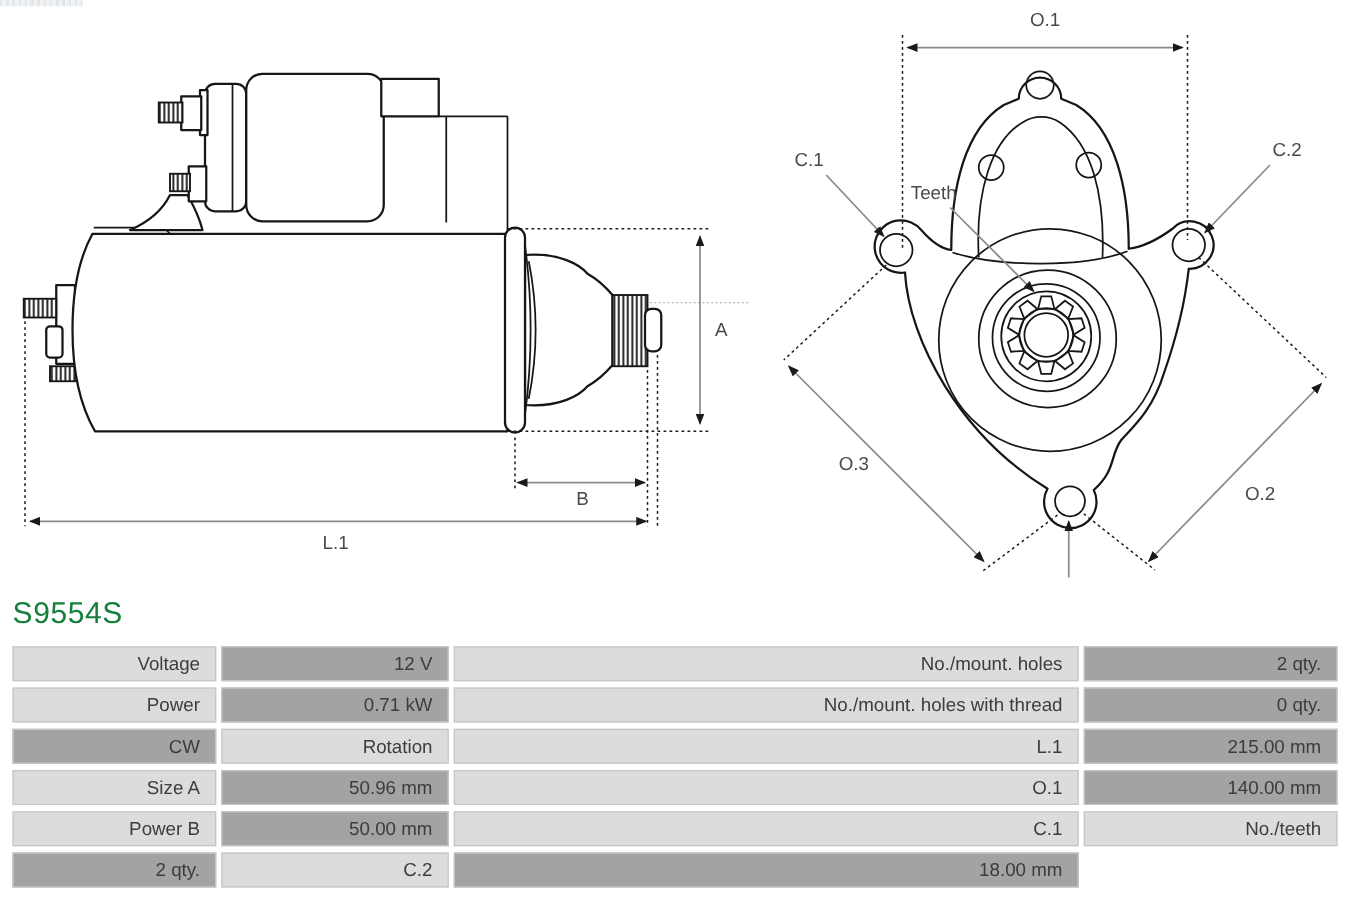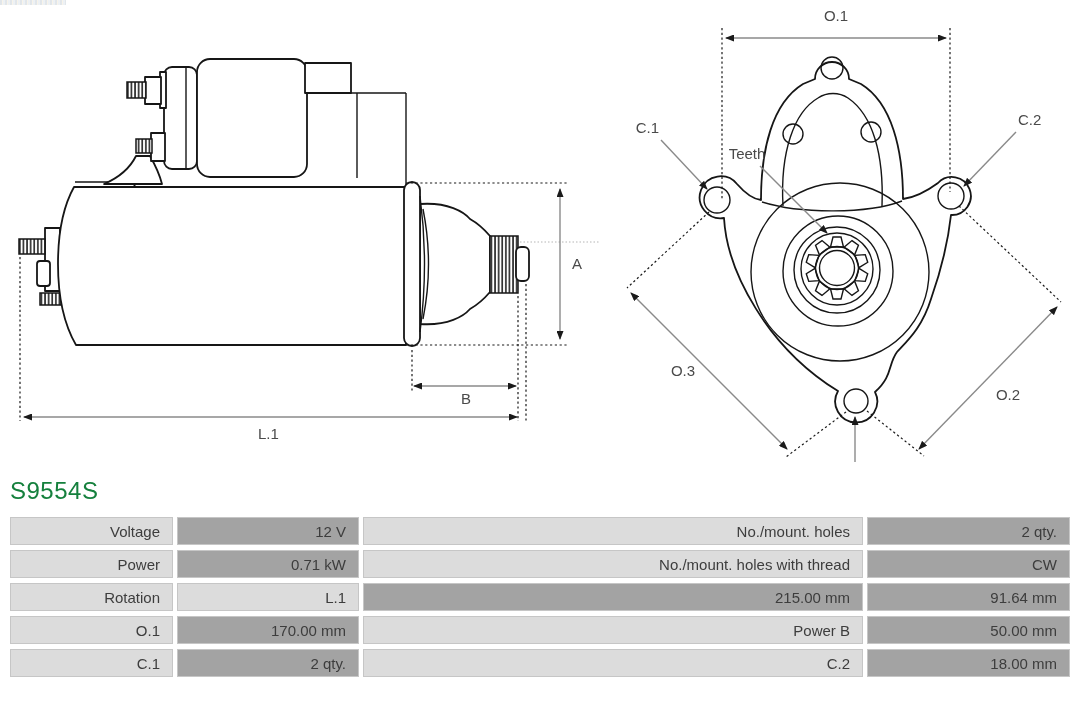--- a/index.html
+++ b/index.html
@@ -180,31 +180,34 @@
 
   <div class="spec-table">
     <div class="cell lab">Voltage</div>
     <div class="cell val">12 V</div>
     <div class="cell lab">No./mount. holes</div>
     <div class="cell val">2 qty.</div>
 
     <div class="cell lab">Power</div>
     <div class="cell val">0.71 kW</div>
     <div class="cell lab">No./mount. holes with thread</div>
+    <div class="cell val">0 qty.</div>
 
     <div class="cell val">CW</div>
     <div class="cell lab">Rotation</div>
     <div class="cell lab">L.1</div>
     <div class="cell val">215.00 mm</div>
 
-    <div class="cell val">91.64 mm</div>
+    <div class="cell lab">Size A</div>
+    <div class="cell val">50.96 mm</div>
     <div class="cell lab">O.1</div>
-    <div class="cell val">170.00 mm</div>
+    <div class="cell val">140.00 mm</div>
 
     <div class="cell lab">Power B</div>
     <div class="cell val">50.00 mm</div>
     <div class="cell lab">C.1</div>
 
+    <div class="cell lab">No./teeth</div>
     <div class="cell val">2 qty.</div>
     <div class="cell lab">C.2</div>
     <div class="cell val">18.00 mm</div>
   </div>
 </div>
 
 </body></html>

